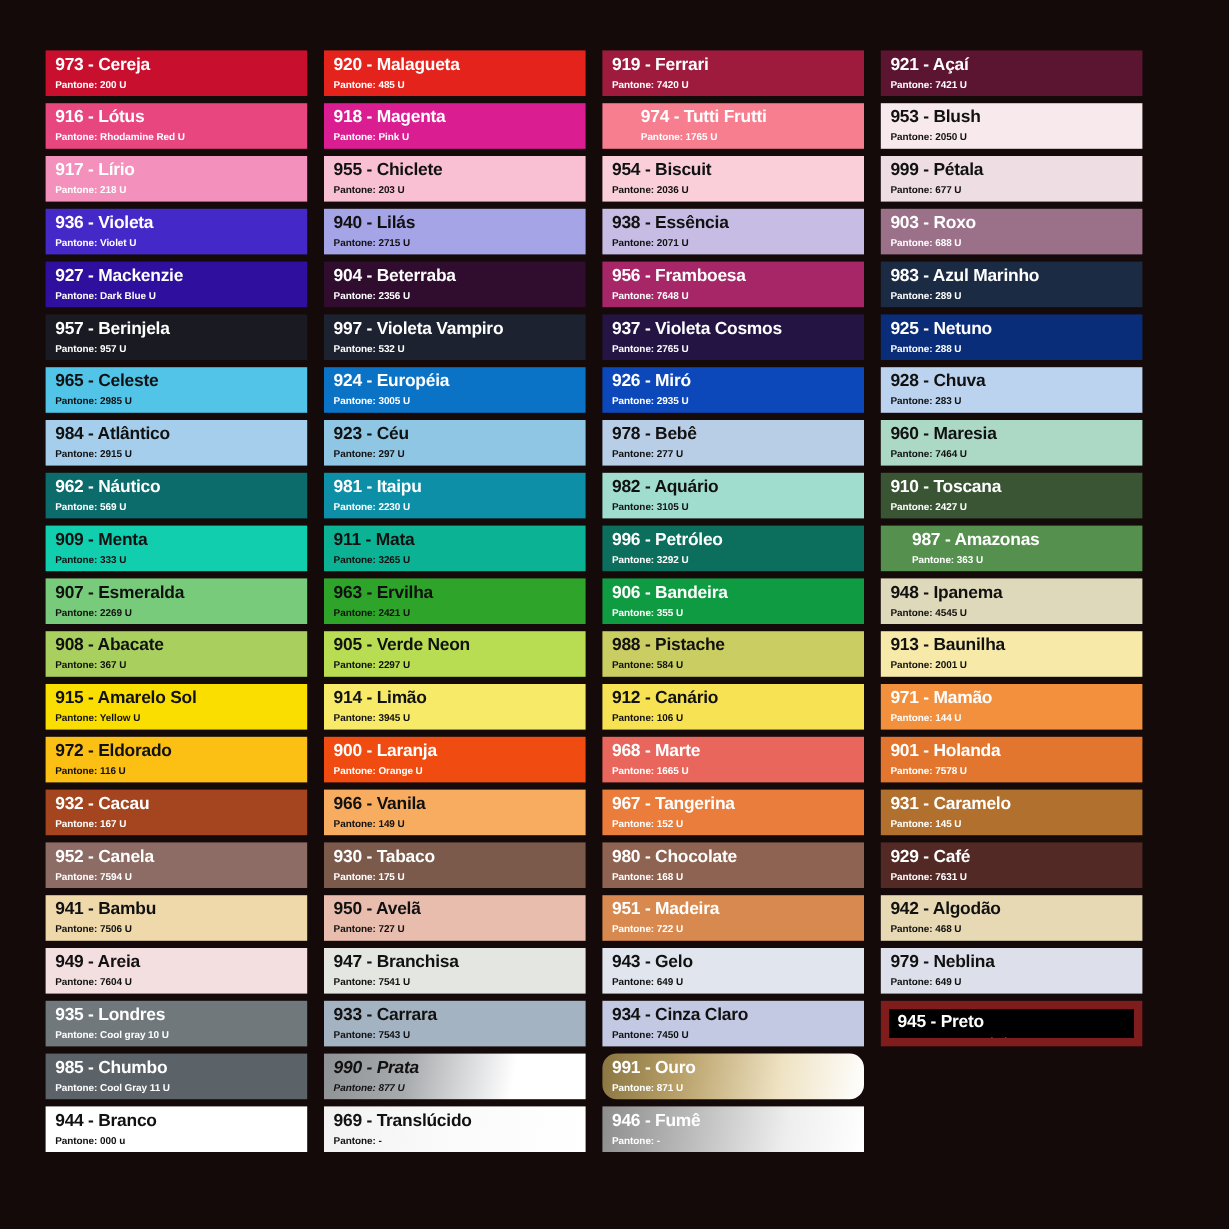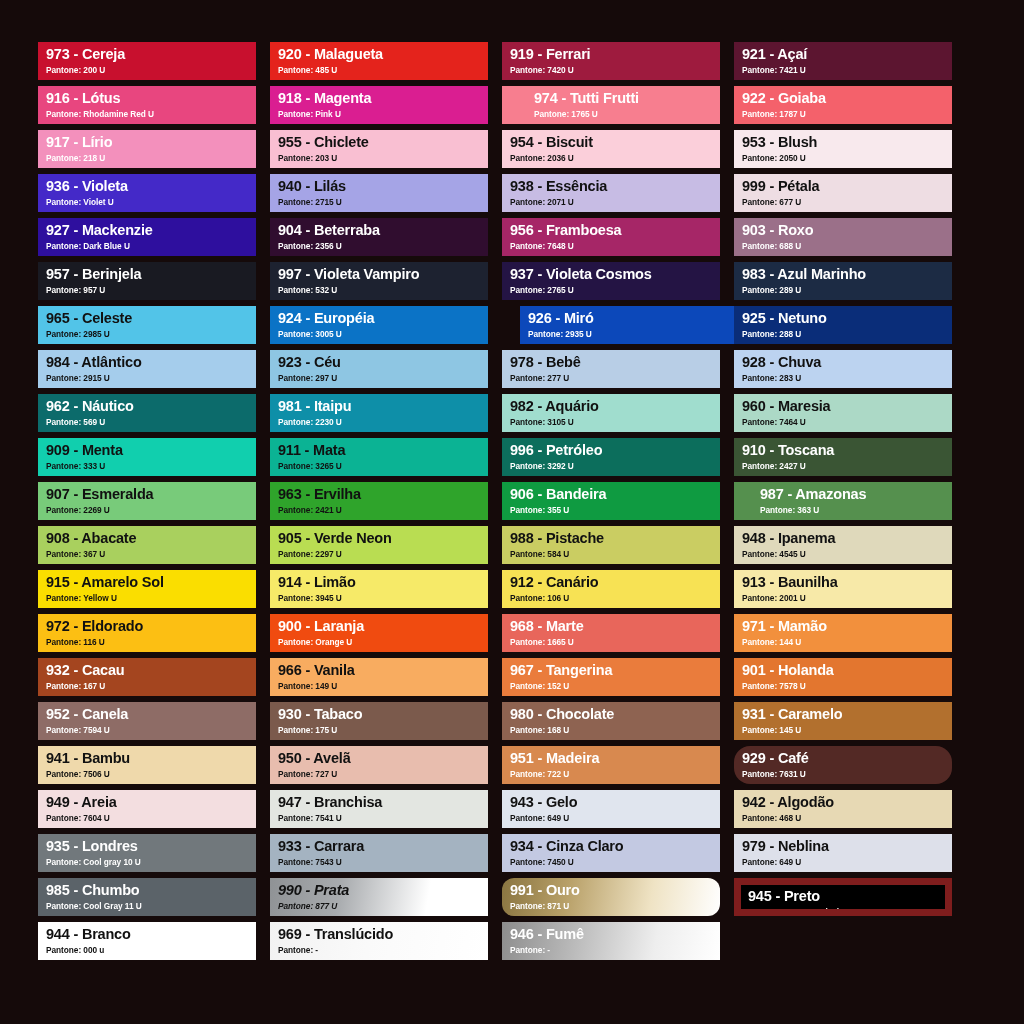--- a/index.html
+++ b/index.html
@@ -258,21 +258,21 @@
           <div class="sw-pantone">Pantone: 2071 U</div>
         </div>
         <div class="swatch light-text" style="background: rgb(166, 38, 103);">
           <div class="sw-name">956 - Framboesa</div>
           <div class="sw-pantone">Pantone: 7648 U</div>
         </div>
         <div class="swatch light-text" style="background: rgb(36, 20, 68);">
           <div class="sw-name">937 - Violeta Cosmos</div>
           <div class="sw-pantone">Pantone: 2765 U</div>
         </div>
-        <div class="swatch light-text" style="background: rgb(12, 72, 186); margin-left: 18px;">
+        <div class="swatch light-text" style="background: rgb(12, 72, 186);">
           <div class="sw-name">926 - Miró</div>
           <div class="sw-pantone">Pantone: 2935 U</div>
         </div>
         <div class="swatch dark-text" style="background: rgb(184, 206, 230);">
           <div class="sw-name">978 - Bebê</div>
           <div class="sw-pantone">Pantone: 277 U</div>
         </div>
         <div class="swatch dark-text" style="background: rgb(160, 221, 206);">
           <div class="sw-name">982 - Aquário</div>
           <div class="sw-pantone">Pantone: 3105 U</div>
@@ -324,24 +324,20 @@
         <div class="swatch light-text" style="background-image: linear-gradient(100deg, rgb(141, 141, 141) 0%, rgb(181, 181, 181) 30%, rgb(238, 238, 238) 70%, rgb(255, 255, 255) 100%);">
           <div class="sw-name">946 - Fumê</div>
           <div class="sw-pantone">Pantone: -</div>
         </div>
       </div>
       <div class="col">
         <div class="swatch light-text" style="background: rgb(92, 21, 48);">
           <div class="sw-name">921 - Açaí</div>
           <div class="sw-pantone">Pantone: 7421 U</div>
         </div>
-        <div class="swatch light-text" style="background: rgb(244, 97, 107);">
-          <div class="sw-name">922 - Goiaba</div>
-          <div class="sw-pantone">Pantone: 1787 U</div>
-        </div>
         <div class="swatch dark-text" style="background: rgb(248, 233, 237);">
           <div class="sw-name">953 - Blush</div>
           <div class="sw-pantone">Pantone: 2050 U</div>
         </div>
         <div class="swatch dark-text" style="background: rgb(238, 221, 227);">
           <div class="sw-name">999 - Pétala</div>
           <div class="sw-pantone">Pantone: 677 U</div>
         </div>
         <div class="swatch light-text" style="background: rgb(155, 112, 137);">
           <div class="sw-name">903 - Roxo</div>
@@ -384,21 +380,21 @@
           <div class="sw-pantone">Pantone: 144 U</div>
         </div>
         <div class="swatch light-text" style="background: rgb(227, 118, 47);">
           <div class="sw-name">901 - Holanda</div>
           <div class="sw-pantone">Pantone: 7578 U</div>
         </div>
         <div class="swatch light-text" style="background: rgb(178, 112, 46);">
           <div class="sw-name">931 - Caramelo</div>
           <div class="sw-pantone">Pantone: 145 U</div>
         </div>
-        <div class="swatch light-text" style="background: rgb(83, 41, 37); border-radius: 16px;">
+        <div class="swatch light-text" style="background: rgb(83, 41, 37);">
           <div class="sw-name">929 - Café</div>
           <div class="sw-pantone">Pantone: 7631 U</div>
         </div>
         <div class="swatch dark-text" style="background: rgb(231, 217, 180);">
           <div class="sw-name">942 - Algodão</div>
           <div class="sw-pantone">Pantone: 468 U</div>
         </div>
         <div class="swatch dark-text" style="background: rgb(221, 224, 234);">
           <div class="sw-name">979 - Neblina</div>
           <div class="sw-pantone">Pantone: 649 U</div>

